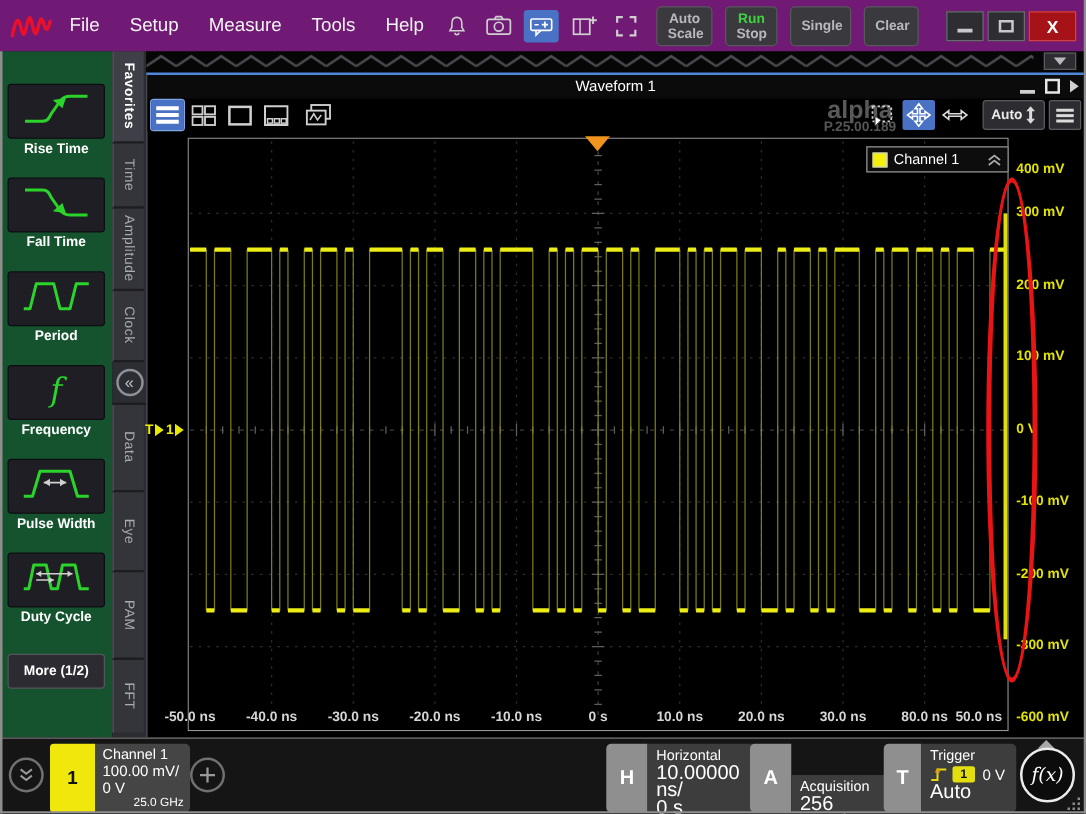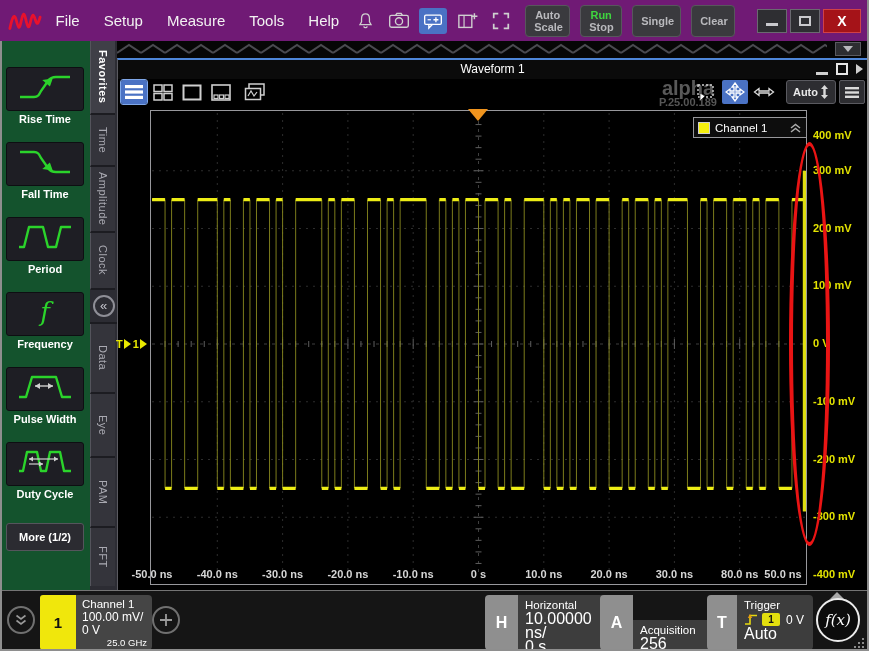--- a/index.html
+++ b/index.html
@@ -625,21 +625,21 @@
   </div>
   <div id="ylabels">
       <span style="top: 106px; left: 2px; margin-top: 23px;">400 mV</span>
       <span style="top: 163.75px; left: 2px;">300 mV</span>
       <span style="top: 221.5px; left: 2px;">200 mV</span>
       <span style="top: 279.25px; left: 2px;">100 mV</span>
       <span style="top: 337px; left: 2px;">0 V</span>
       <span style="top: 394.75px; left: 2px;">-100 mV</span>
       <span style="top: 452.5px; left: 2px;">-200 mV</span>
       <span style="top: 510.25px; left: 2px;">-300 mV</span>
-      <span style="top: 568px; left: 2px;">-400 mV</span>
+      <span style="top: 568px; left: 2px;">-600 mV</span>
     </div>
   <div id="xlabels">
       <span style="left: 152px; top: 568px;">-50.0 ns</span>
       <span style="left: 217.3px; top: 568px;">-40.0 ns</span>
       <span style="left: 282.6px; top: 568px;">-30.0 ns</span>
       <span style="left: 347.9px; top: 568px;">-20.0 ns</span>
       <span style="left: 413.2px; top: 568px;">-10.0 ns</span>
       <span style="left: 478.5px; top: 568px;">0 s</span>
       <span style="left: 543.8px; top: 568px;">10.0 ns</span>
       <span style="left: 609.1px; top: 568px;">20.0 ns</span>

